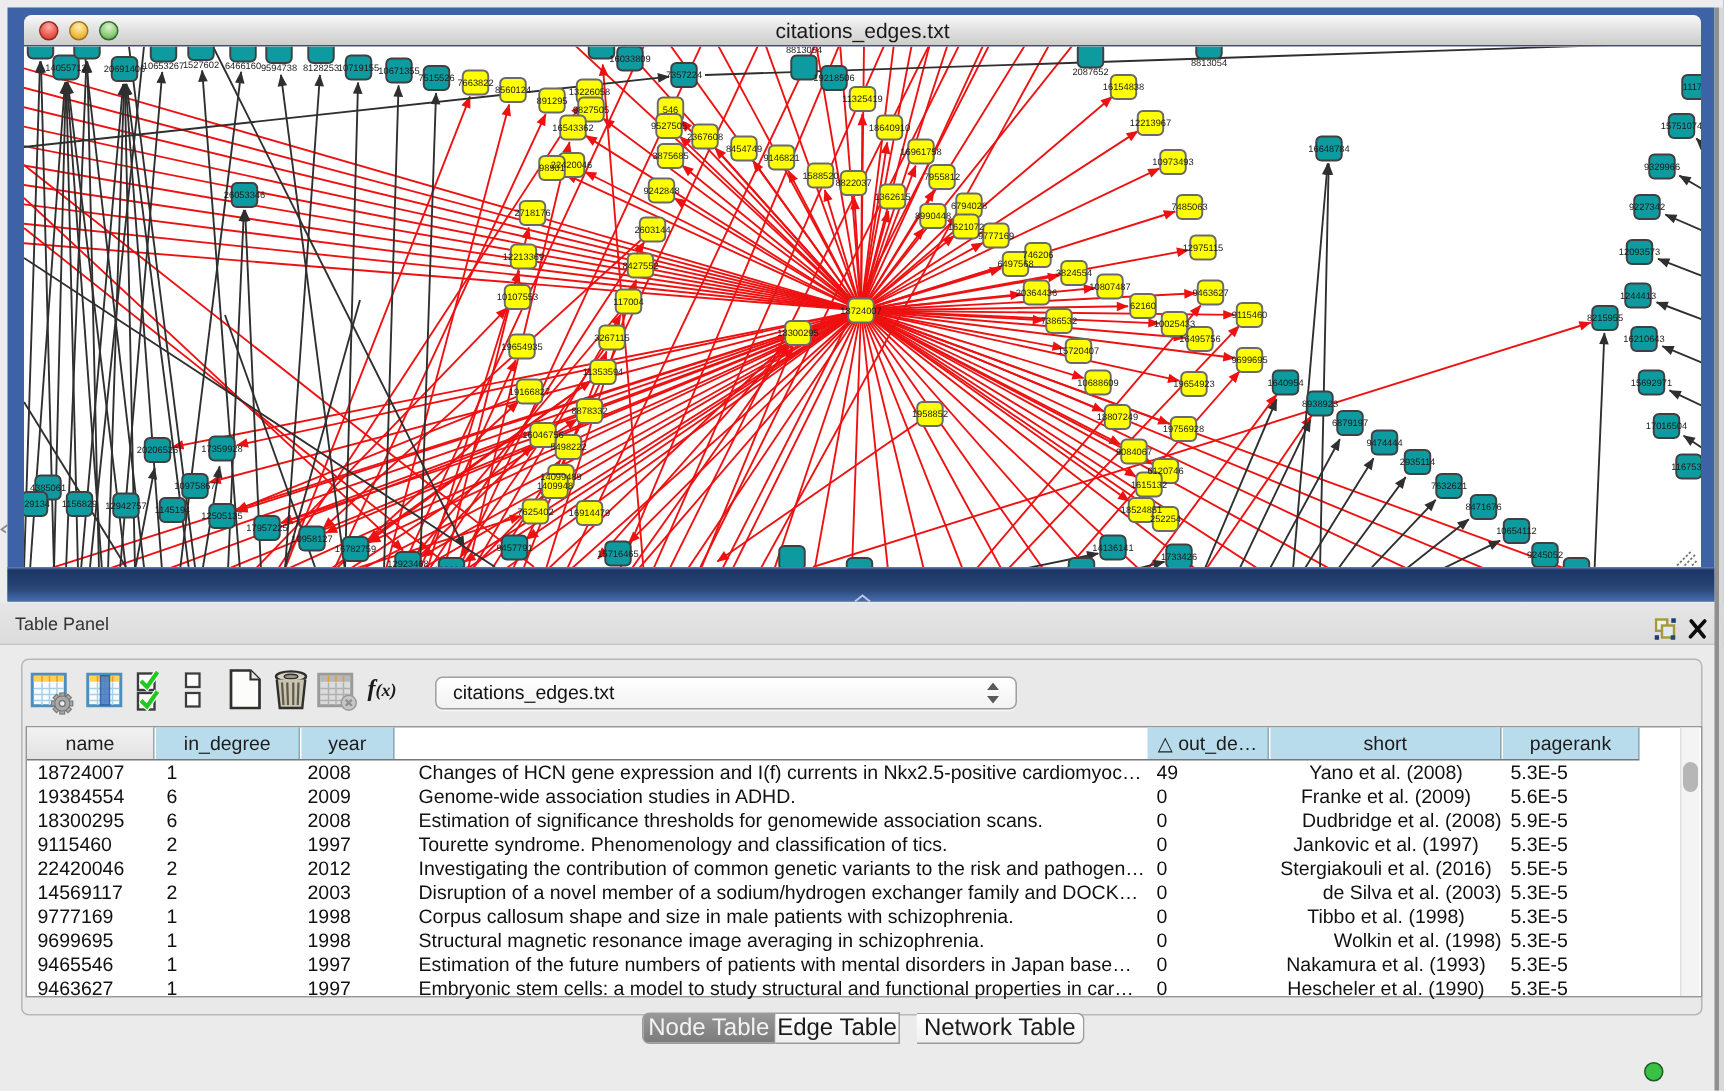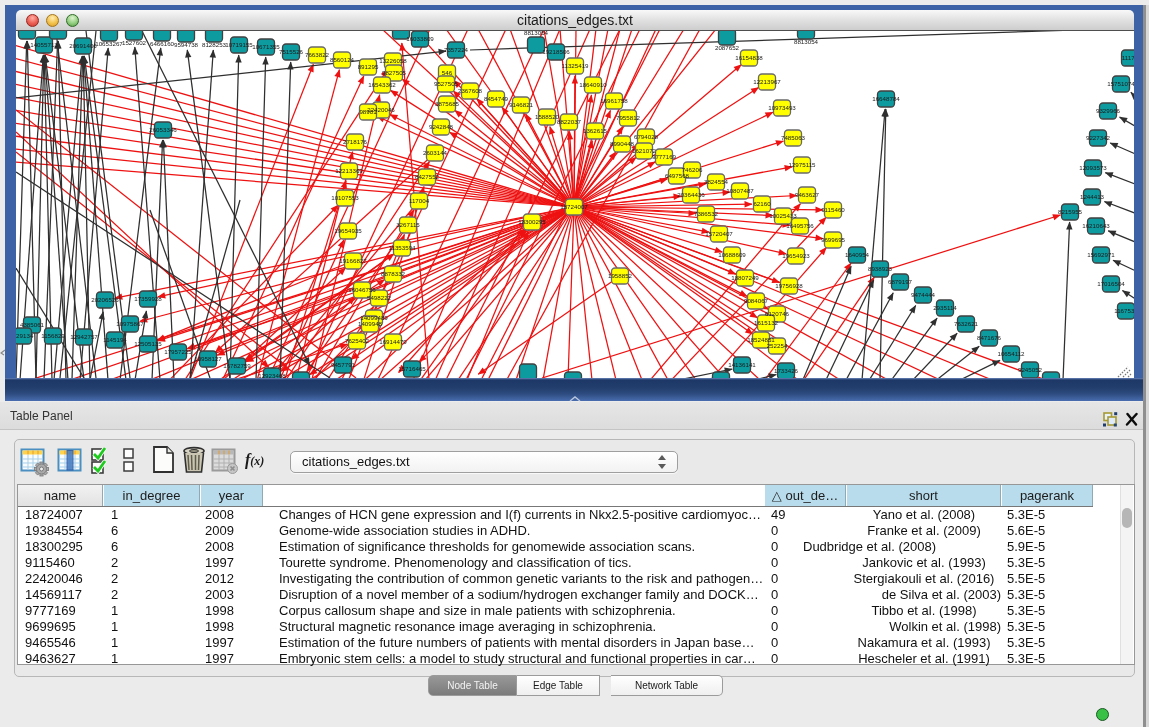--- a/index.html
+++ b/index.html
@@ -23,21 +23,21 @@
 #innerpanel{left:14px;top:439px;width:1121px;height:238px;background:#e9e9e9;
   border:1px solid #b7b7b7;border-radius:5px}
 #dropdown{left:290px;top:451px;width:388px;height:22px;background:linear-gradient(180deg,#ffffff 0,#f2f2f2 100%);
   border:1px solid #9f9f9f;border-radius:5px;font-size:13px;color:#111;line-height:20px;padding-left:11px;
   box-shadow:0 1px 1px rgba(255,255,255,.8)}
 #table{left:17px;top:484px;width:1118px;height:181px;background:#fff;border:1px solid #979797}
 .hr{position:absolute;top:0;height:21px;border-right:1px solid #8fa9b5;
   font-size:13px;color:#1c1c1c;text-align:center;line-height:21px;background:#b9dcec}
 #tbody{position:absolute;left:0;top:22px;width:1116px;font-size:13px;color:#111}
 .row{position:absolute;height:16px;line-height:16px;white-space:nowrap;overflow:hidden}
-#tabs{left:428px;top:675px;height:21px;width:295px;font-size:10px}
+#tabs{left:428px;top:675px;height:21px;width:295px;font-size:16px}
 .seg{position:absolute;top:0;height:21px;line-height:20px;text-align:center;
   background:linear-gradient(180deg,#fff 0,#efefef 100%);color:#1a1a1a;border:1px solid #9b9b9b}
 #memory{right:66px;top:730px;font-size:11px;color:#222;position:absolute}
 #memdot{left:1096px;top:708px;width:13px;height:13px;border-radius:50%;background:#38c144;border:1.5px solid #1d5a26}
 #rightstrip1{left:1143px;top:5px;width:3px;height:722px;background:#8f8f8f}
 #rightstrip2{left:1146px;top:5px;width:3px;height:722px;background:#d8d8d8}
 svg text{font-family:"Liberation Sans",sans-serif}
 </style></head>
 <body>
 <div class="abs" id="frame"></div>
@@ -815,28 +815,28 @@
       <div class="row" style="left:187px;top:16px;width:60px">2009</div>
       <div class="row" style="left:261px;top:16px;width:486px">Genome-wide association studies in ADHD.</div>
       <div class="row" style="left:753px;top:16px;width:70px">0</div>
       <div class="row" style="left:829px;top:16px;width:154px;text-align:center">Franke et al. (2009)</div>
       <div class="row" style="left:989px;top:16px;width:86px">5.6E-5</div>
       <div class="row" style="left:7px;top:32px;width:80px">18300295</div>
       <div class="row" style="left:93px;top:32px;width:80px">6</div>
       <div class="row" style="left:187px;top:32px;width:60px">2008</div>
       <div class="row" style="left:261px;top:32px;width:486px">Estimation of significance thresholds for genomewide association scans.</div>
       <div class="row" style="left:753px;top:32px;width:70px">0</div>
-      <div class="row" style="left:785px;top:32px;width:154px;text-align:left">Dudbridge et al. (2008)</div>
+      <div class="row" style="left:829px;top:32px;width:154px;text-align:right">Dudbridge et al. (2008)</div>
       <div class="row" style="left:989px;top:32px;width:86px">5.9E-5</div>
       <div class="row" style="left:7px;top:48px;width:80px">9115460</div>
       <div class="row" style="left:93px;top:48px;width:80px">2</div>
       <div class="row" style="left:187px;top:48px;width:60px">1997</div>
       <div class="row" style="left:261px;top:48px;width:486px">Tourette syndrome. Phenomenology and classification of tics.</div>
       <div class="row" style="left:753px;top:48px;width:70px">0</div>
-      <div class="row" style="left:829px;top:48px;width:154px;text-align:center">Jankovic et al. (1993)</div>
+      <div class="row" style="left:829px;top:48px;width:154px;text-align:center">Jankovic et al. (1997)</div>
       <div class="row" style="left:989px;top:48px;width:86px">5.3E-5</div>
       <div class="row" style="left:7px;top:64px;width:80px">22420046</div>
       <div class="row" style="left:93px;top:64px;width:80px">2</div>
       <div class="row" style="left:187px;top:64px;width:60px">2012</div>
       <div class="row" style="left:261px;top:64px;width:486px">Investigating the contribution of common genetic variants to the risk and pathogen…</div>
       <div class="row" style="left:753px;top:64px;width:70px">0</div>
       <div class="row" style="left:829px;top:64px;width:154px;text-align:center">Stergiakouli et al. (2016)</div>
       <div class="row" style="left:989px;top:64px;width:86px">5.5E-5</div>
       <div class="row" style="left:7px;top:80px;width:80px">14569117</div>
       <div class="row" style="left:93px;top:80px;width:80px">2</div>
@@ -864,21 +864,21 @@
       <div class="row" style="left:187px;top:128px;width:60px">1997</div>
       <div class="row" style="left:261px;top:128px;width:486px">Estimation of the future numbers of patients with mental disorders in Japan base…</div>
       <div class="row" style="left:753px;top:128px;width:70px">0</div>
       <div class="row" style="left:829px;top:128px;width:154px;text-align:center">Nakamura et al. (1993)</div>
       <div class="row" style="left:989px;top:128px;width:86px">5.3E-5</div>
       <div class="row" style="left:7px;top:144px;width:80px">9463627</div>
       <div class="row" style="left:93px;top:144px;width:80px">1</div>
       <div class="row" style="left:187px;top:144px;width:60px">1997</div>
       <div class="row" style="left:261px;top:144px;width:486px">Embryonic stem cells: a model to study structural and functional properties in car…</div>
       <div class="row" style="left:753px;top:144px;width:70px">0</div>
-      <div class="row" style="left:829px;top:144px;width:154px;text-align:center">Hescheler et al. (1991)</div>
+      <div class="row" style="left:829px;top:144px;width:154px;text-align:center">Hescheler et al. (1990)</div>
       <div class="row" style="left:989px;top:144px;width:86px">5.3E-5</div>
     </div>
   <div style="position:absolute;left:1102px;top:0;width:13px;height:179px;background:#f4f4f4;border-left:1px solid #e0e0e0"></div>
   <div style="position:absolute;left:1104px;top:23px;width:10px;height:20px;background:#b6b6b6;border-radius:5px"></div>
 </div>
 <div class="abs" id="tabs">
   <div class="seg" style="left:0;width:89px;background:linear-gradient(180deg,#989898 0,#7b7b7b 100%);color:#f3f3f3;border-radius:5px 0 0 5px">Node Table</div>
   <div class="seg" style="left:89px;width:83px;border-left:none">Edge Table</div>
   <div class="seg" style="left:183px;width:112px;border-left:none;border-radius:0 5px 5px 0">Network Table</div>
 </div>

